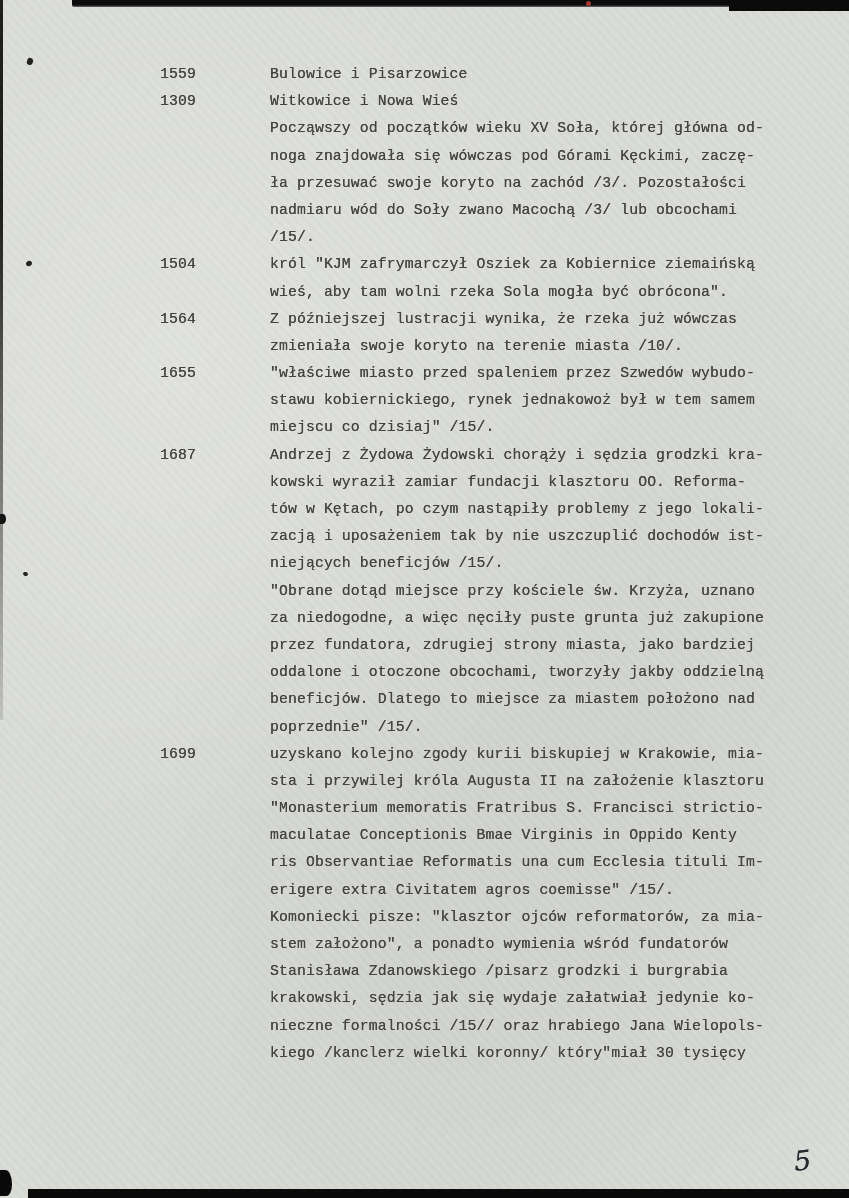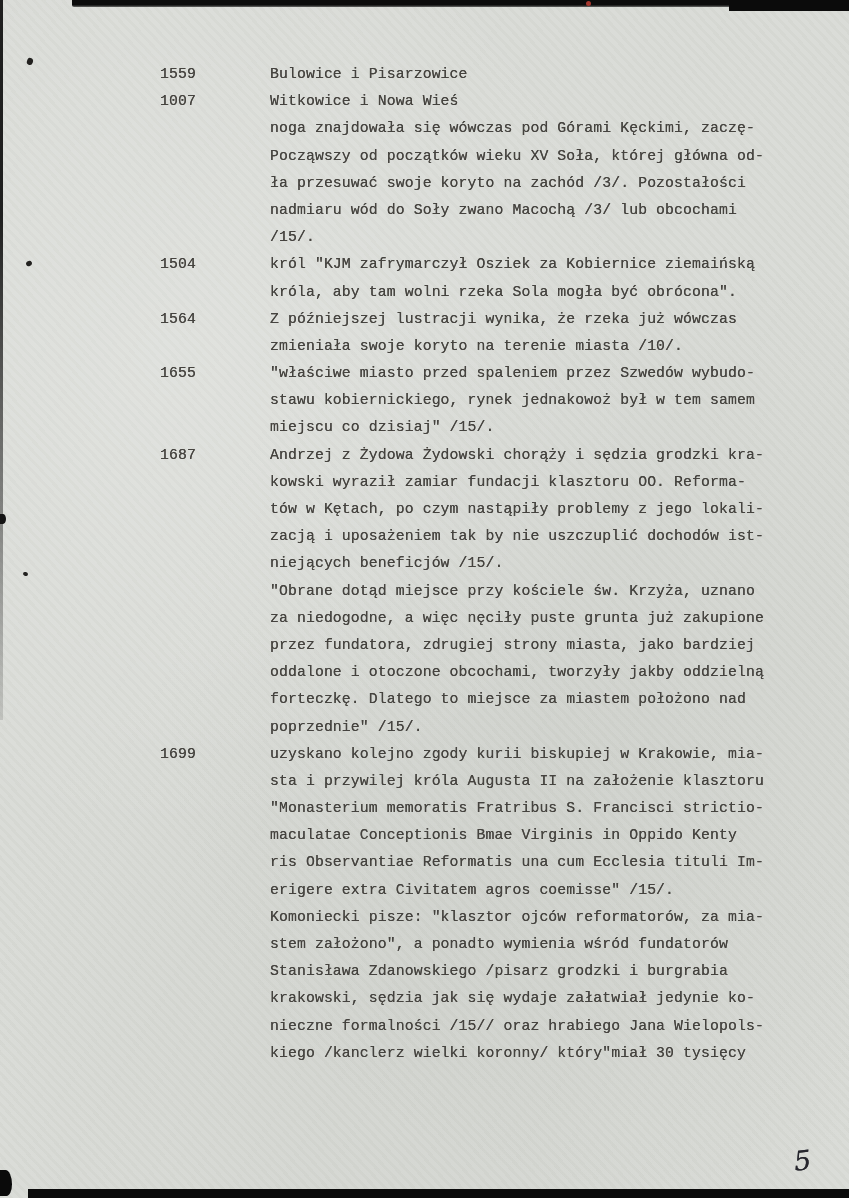--- a/index.html
+++ b/index.html
@@ -76,43 +76,43 @@
   <div class="edge-bottom"></div>
   <div class="edge-bottom-blob"></div>
   <div class="edge-dot-left"></div>
   <div class="speck s1"></div>
   <div class="speck s2"></div>
   <div class="speck s3"></div>
   <div class="speck red"></div>
 
   <div class="typed" id="doc-lines">
       <div class="line"><span class="year">1559</span><span class="text">Bulowice i Pisarzowice</span></div>
-      <div class="line"><span class="year">1007</span><span class="text">Witkowice i Nowa Wieś</span></div>
+      <div class="line"><span class="year">1309</span><span class="text">Witkowice i Nowa Wieś</span></div>
+      <div class="line"><span class="year"></span><span class="text">Począwszy od początków wieku XV Soła, której główna od-</span></div>
       <div class="line"><span class="year"></span><span class="text">noga znajdowała się wówczas pod Górami Kęckimi, zaczę-</span></div>
-      <div class="line"><span class="year"></span><span class="text">Począwszy od początków wieku XV Soła, której główna od-</span></div>
       <div class="line"><span class="year"></span><span class="text">ła przesuwać swoje koryto na zachód /3/. Pozostałości</span></div>
       <div class="line"><span class="year"></span><span class="text">nadmiaru wód do Soły zwano Macochą /3/ lub obcochami</span></div>
       <div class="line"><span class="year"></span><span class="text">/15/.</span></div>
       <div class="line"><span class="year">1504</span><span class="text">król "KJM zafrymarczył Osziek za Kobiernice ziemaińską</span></div>
-      <div class="line"><span class="year"></span><span class="text">króla, aby tam wolni rzeka Sola mogła być obrócona".</span></div>
+      <div class="line"><span class="year"></span><span class="text">wieś, aby tam wolni rzeka Sola mogła być obrócona".</span></div>
       <div class="line"><span class="year">1564</span><span class="text">Z późniejszej lustracji wynika, że rzeka już wówczas</span></div>
       <div class="line"><span class="year"></span><span class="text">zmieniała swoje koryto na terenie miasta /10/.</span></div>
       <div class="line"><span class="year">1655</span><span class="text">"właściwe miasto przed spaleniem przez Szwedów wybudo-</span></div>
       <div class="line"><span class="year"></span><span class="text">stawu kobiernickiego, rynek jednakowoż był w tem samem</span></div>
       <div class="line"><span class="year"></span><span class="text">miejscu co dzisiaj" /15/.</span></div>
       <div class="line"><span class="year">1687</span><span class="text">Andrzej z Żydowa Żydowski chorąży i sędzia grodzki kra-</span></div>
       <div class="line"><span class="year"></span><span class="text">kowski wyraził zamiar fundacji klasztoru OO. Reforma-</span></div>
       <div class="line"><span class="year"></span><span class="text">tów w Kętach, po czym nastąpiły problemy z jego lokali-</span></div>
       <div class="line"><span class="year"></span><span class="text">zacją i uposażeniem tak by nie uszczuplić dochodów ist-</span></div>
       <div class="line"><span class="year"></span><span class="text">niejących beneficjów /15/.</span></div>
       <div class="line"><span class="year"></span><span class="text">"Obrane dotąd miejsce przy kościele św. Krzyża, uznano</span></div>
       <div class="line"><span class="year"></span><span class="text">za niedogodne, a więc nęciły puste grunta już zakupione</span></div>
       <div class="line"><span class="year"></span><span class="text">przez fundatora, zdrugiej strony miasta, jako bardziej</span></div>
       <div class="line"><span class="year"></span><span class="text">oddalone i otoczone obcochami, tworzyły jakby oddzielną</span></div>
-      <div class="line"><span class="year"></span><span class="text">forteczkę. Dlatego to miejsce za miastem położono nad</span></div>
+      <div class="line"><span class="year"></span><span class="text">beneficjów. Dlatego to miejsce za miastem położono nad</span></div>
       <div class="line"><span class="year"></span><span class="text">poprzednie" /15/.</span></div>
       <div class="line"><span class="year">1699</span><span class="text">uzyskano kolejno zgody kurii biskupiej w Krakowie, mia-</span></div>
       <div class="line"><span class="year"></span><span class="text">sta i przywilej króla Augusta II na założenie klasztoru</span></div>
       <div class="line"><span class="year"></span><span class="text">"Monasterium memoratis Fratribus S. Francisci strictio-</span></div>
       <div class="line"><span class="year"></span><span class="text">maculatae Conceptionis Bmae Virginis in Oppido Kenty</span></div>
       <div class="line"><span class="year"></span><span class="text">ris Observantiae Reformatis una cum Ecclesia tituli Im-</span></div>
       <div class="line"><span class="year"></span><span class="text">erigere extra Civitatem agros coemisse" /15/.</span></div>
       <div class="line"><span class="year"></span><span class="text">Komoniecki pisze: "klasztor ojców reformatorów, za mia-</span></div>
       <div class="line"><span class="year"></span><span class="text">stem założono", a ponadto wymienia wśród fundatorów</span></div>
       <div class="line"><span class="year"></span><span class="text">Stanisława Zdanowskiego /pisarz grodzki i burgrabia</span></div>

